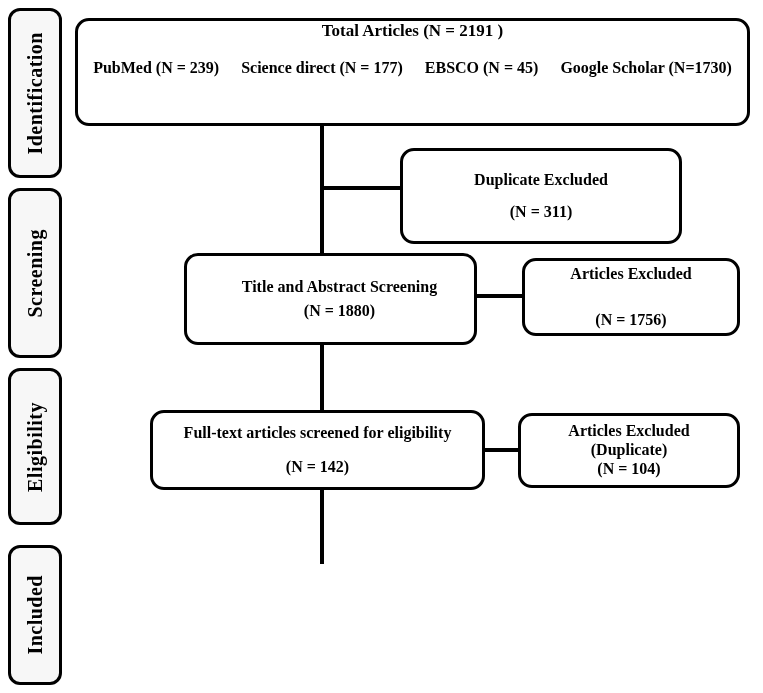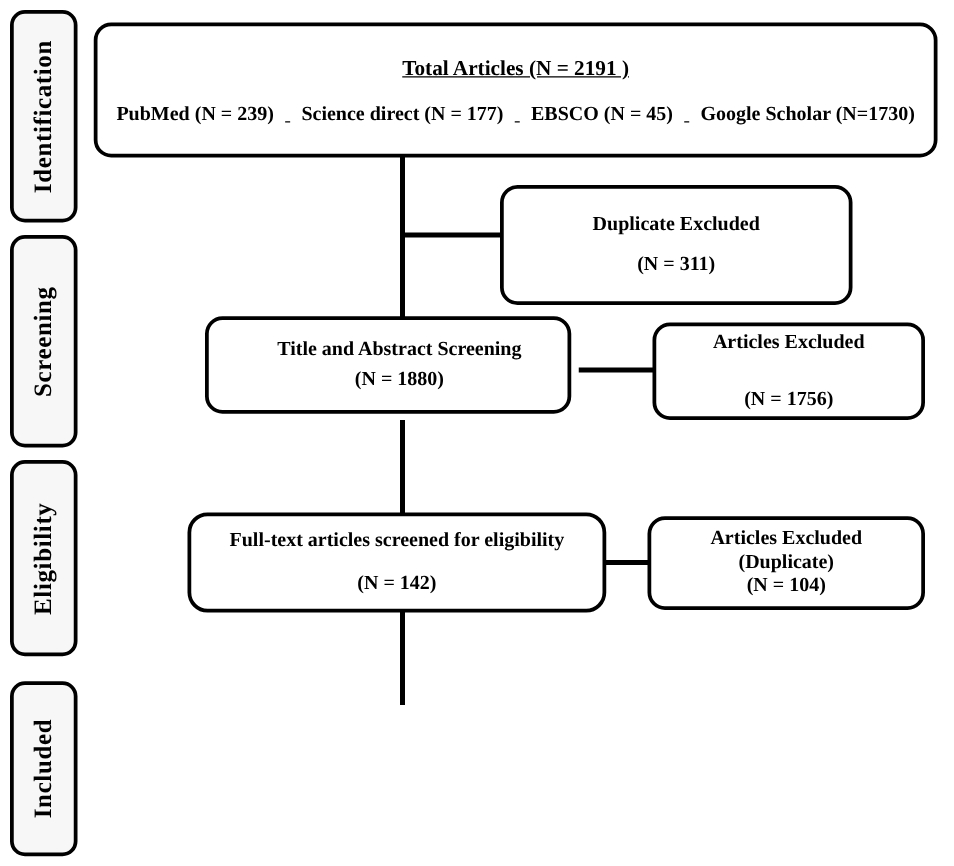--- a/index.html
+++ b/index.html
@@ -62,22 +62,21 @@
     white-space: nowrap;
   }
 
   
   #box-total {
     left: 75px;
     top: 18px;
     width: 675px;
     height: 108px;
     justify-content: flex-start;
-    padding-top: 24px;
-    text-decoration: underline;
+    padding-top: 0;
   }
   #box-total .line-title {
     font-size: 17px;
     margin-bottom: 14px;
   }
   #box-total .line-sources {
     font-size: 16px;
   }
   #box-total .src {
     display: inline-block;
@@ -89,24 +88,24 @@
     left: 400px;
     top: 148px;
     width: 282px;
     height: 96px;
     font-size: 16px;
   }
   #box-duplicate .line + .line { margin-top: 14px; }
 
   
   #box-screening {
-    left: 164px;
+    left: 184px;
     top: 253px;
     width: 293px;
-    height: 78px;
+    height: 92px;
     font-size: 16px;
     padding-left: 18px;
   }
   #box-screening .line + .line { margin-top: 6px; }
 
   
   #box-excluded1 {
     left: 522px;
     top: 258px;
     width: 218px;
@@ -115,21 +114,20 @@
   }
   #box-excluded1 .line + .line { margin-top: 28px; }
 
   
   #box-fulltext {
     left: 150px;
     top: 410px;
     width: 335px;
     height: 80px;
     font-size: 16px;
-    border-radius: 16px;
   }
   #box-fulltext .line + .line { margin-top: 16px; }
 
   
   #box-excluded2 {
     left: 518px;
     top: 413px;
     width: 222px;
     height: 75px;
     font-size: 16px;

